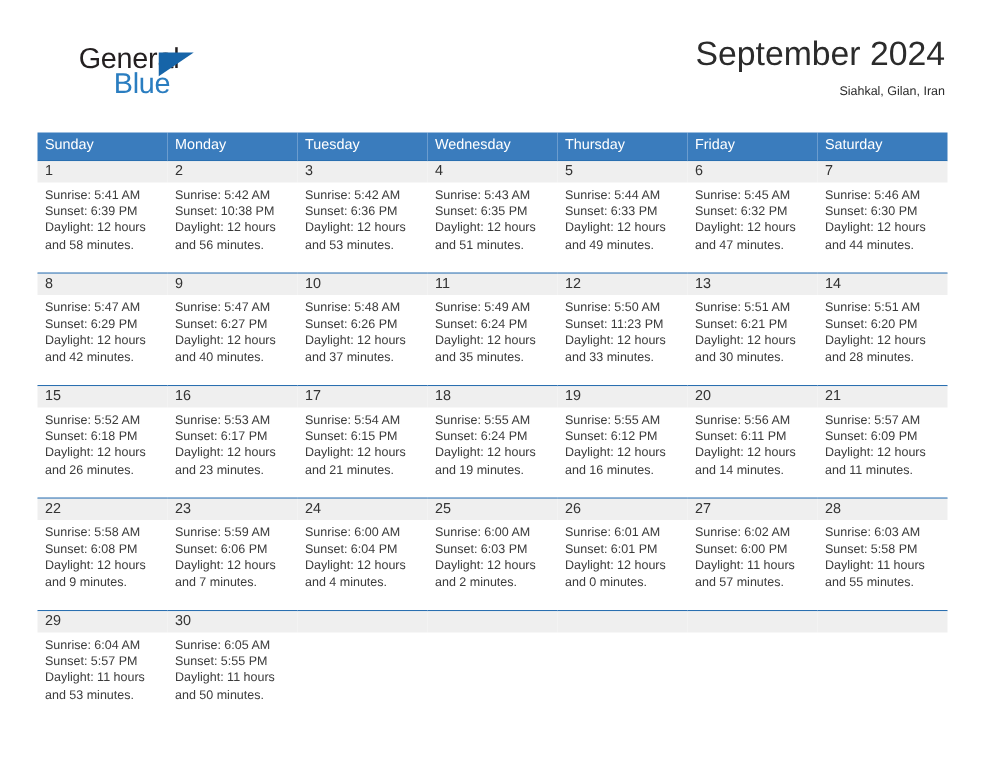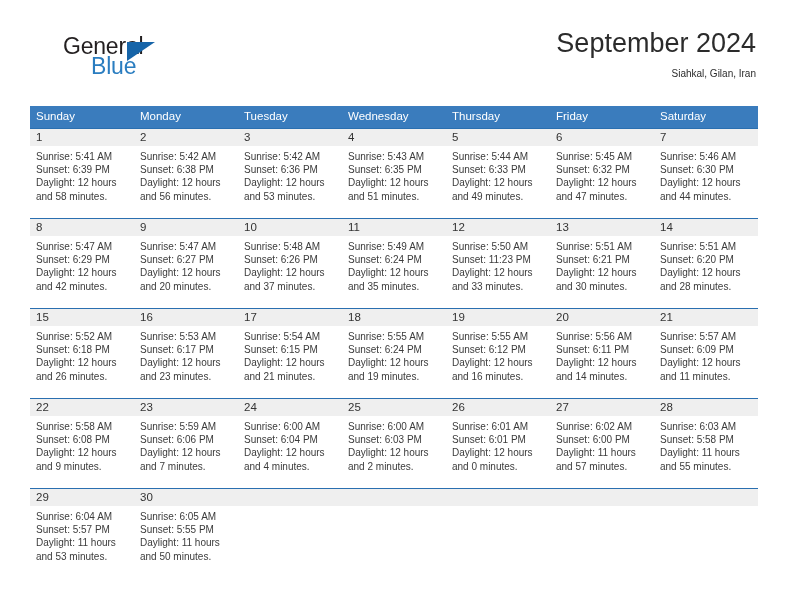--- a/index.html
+++ b/index.html
@@ -195,21 +195,21 @@
                 <div>Daylight: 12 hours</div>
                 <div>and 58 minutes.</div>
               </div>
             </div>
           </td>
           <td>
             <div class="daycell">
               <div class="daynum-band">2</div>
               <div class="dayinfo">
                 <div>Sunrise: 5:42 AM</div>
-                <div>Sunset: 6:38 PM</div>
+                <div>Sunset: 10:38 PM</div>
                 <div>Daylight: 12 hours</div>
                 <div>and 56 minutes.</div>
               </div>
             </div>
           </td>
           <td>
             <div class="daycell">
               <div class="daynum-band">3</div>
               <div class="dayinfo">
                 <div>Sunrise: 5:42 AM</div>
@@ -276,21 +276,21 @@
               </div>
             </div>
           </td>
           <td>
             <div class="daycell">
               <div class="daynum-band">9</div>
               <div class="dayinfo">
                 <div>Sunrise: 5:47 AM</div>
                 <div>Sunset: 6:27 PM</div>
                 <div>Daylight: 12 hours</div>
-                <div>and 20 minutes.</div>
+                <div>and 40 minutes.</div>
               </div>
             </div>
           </td>
           <td>
             <div class="daycell">
               <div class="daynum-band">10</div>
               <div class="dayinfo">
                 <div>Sunrise: 5:48 AM</div>
                 <div>Sunset: 6:26 PM</div>
                 <div>Daylight: 12 hours</div>

